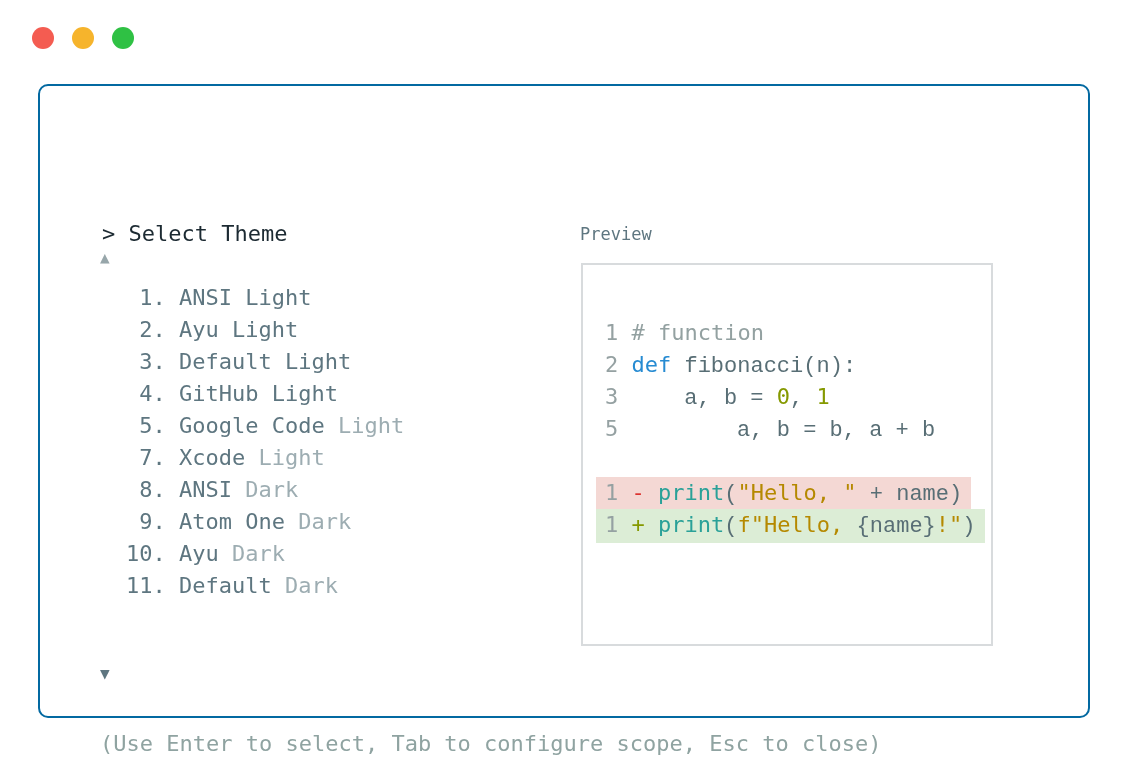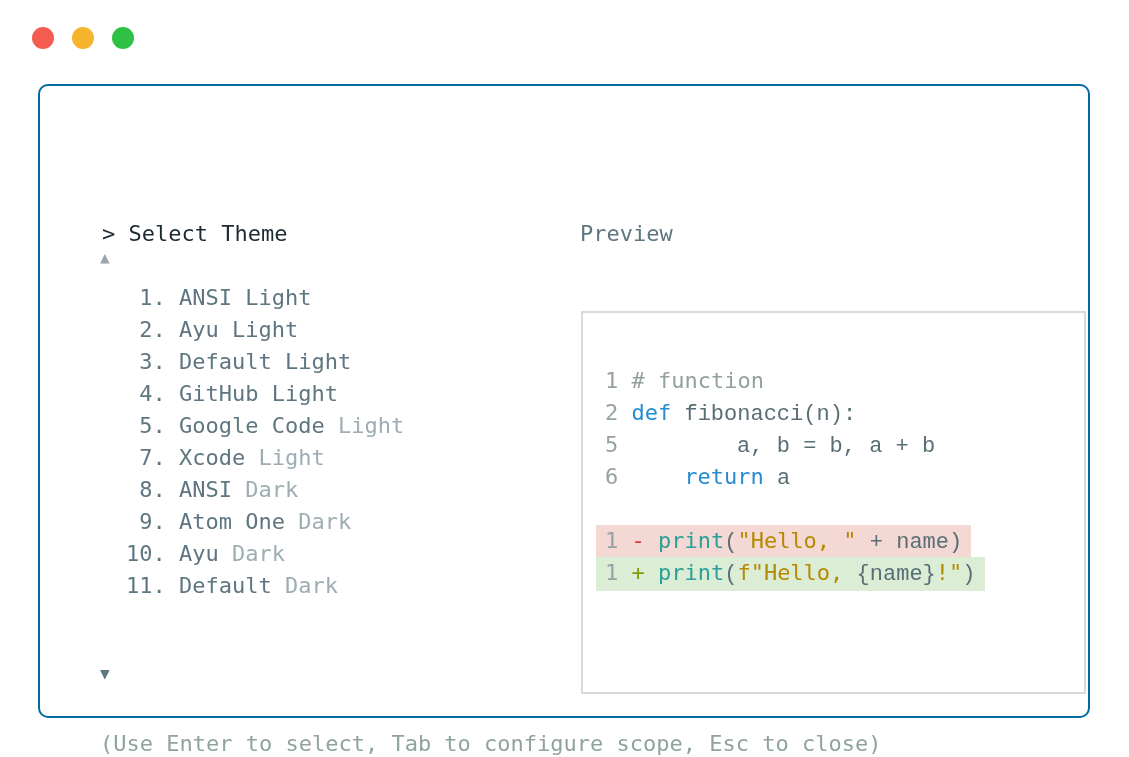--- a/index.html
+++ b/index.html
@@ -25,24 +25,24 @@
               padding-left:26px;color:var(--item_text,#5e7680);cursor:default;}
   .theme-item .num{display:inline-block;width:3ch;text-align:right;}
   .theme-item .variant.muted{color:var(--item_text_muted,#9dadb2);}
   .theme-item.selected,.theme-item.selected .variant{color:var(--selected_accent,#859900);}
   .bullet{position:absolute;left:1px;top:10px;width:13px;height:13px;border-radius:50%;
           background:var(--selected_accent,#859900);}
 
   .hint{position:absolute;left:60px;top:642px;font-size:22px;line-height:32px;
         color:var(--hint_text,#8fa3a1);white-space:pre;}
 
-  .preview-label{position:absolute;left:540px;top:134px;font-size:22px;line-height:28px;
+  .preview-label{position:absolute;left:540px;top:134px;font-size:17px;line-height:28px;
                  color:#5e7680;}
-  .preview-box{position:absolute;left:541px;top:177px;width:505px;height:383px;
-               border:2px solid #d8dbdd;box-sizing:border-box;background:#ffffff;margin-top:48px;}
+  .preview-box{position:absolute;left:541px;top:177px;width:412px;height:383px;
+               border:2px solid #d8dbdd;box-sizing:border-box;background:#ffffff;}
   .code{position:absolute;left:22px;top:52px;font-size:22px;}
   .code-line{height:32px;line-height:32px;white-space:pre;}
   .line-inner{display:inline-block;padding:0 9px;margin-left:-9px;}
   .line-inner.removed{background:var(--diff_removed_bg,#f4d8d4);}
   .line-inner.added{background:var(--diff_added_bg,#dcedd6);}
   .lineno{color:var(--line_number,#95a1a2);}
   .tok-plain{color:var(--code_plain,#586e75);font-family:Liberation Mono, monospace;}
   .tok-comment{color:var(--comment,#93a1a1);}
   .tok-keyword{color:var(--keyword,#268bd2);}
   .tok-number{color:var(--number,#859900);}
@@ -84,22 +84,22 @@
     <div class="scroll-arrow arrow-down">▼</div>
 
     <div class="hint">(Use Enter to select, Tab to configure scope, Esc to close)</div>
 
     <div class="preview-label">Preview</div>
 
     <div class="preview-box">
       <div class="code">
           <div class="code-line"><span class="line-inner"><span class="lineno">1 </span><span class="tok-comment"># function</span></span></div>
           <div class="code-line"><span class="line-inner"><span class="lineno">2 </span><span class="tok-keyword">def</span><span class="tok-plain"> fibonacci(n):</span></span></div>
+          <div class="code-line"><span class="line-inner"><span class="lineno">3 </span><span class="tok-plain">    a, b = </span><span class="tok-number">0</span><span class="tok-plain">, </span><span class="tok-number">1</span></span></div>
           <div class="code-line"><span class="line-inner"><span class="lineno">5 </span><span class="tok-plain">        a, b = b, a + b</span></span></div>
-          <div class="code-line"><span class="line-inner"><span class="lineno">6 </span><span class="tok-plain">    </span><span class="tok-keyword">return</span><span class="tok-plain"> a</span></span></div>
           <div class="code-line"></div>
           <div class="code-line"><span class="line-inner removed"><span class="lineno">1 </span><span class="tok-minus">-</span><span class="tok-plain"> </span><span class="tok-function">print</span><span class="tok-plain">(</span><span class="tok-string">"Hello, "</span><span class="tok-plain"> + name)</span></span></div>
           <div class="code-line"><span class="line-inner added"><span class="lineno">1 </span><span class="tok-plus">+</span><span class="tok-plain"> </span><span class="tok-function">print</span><span class="tok-plain">(</span><span class="tok-string">f"Hello, </span><span class="tok-plain">{name}</span><span class="tok-string">!"</span><span class="tok-plain">)</span></span></div>
         </div>
     </div>
 
   </div>
 </div>
 
 </body></html>

